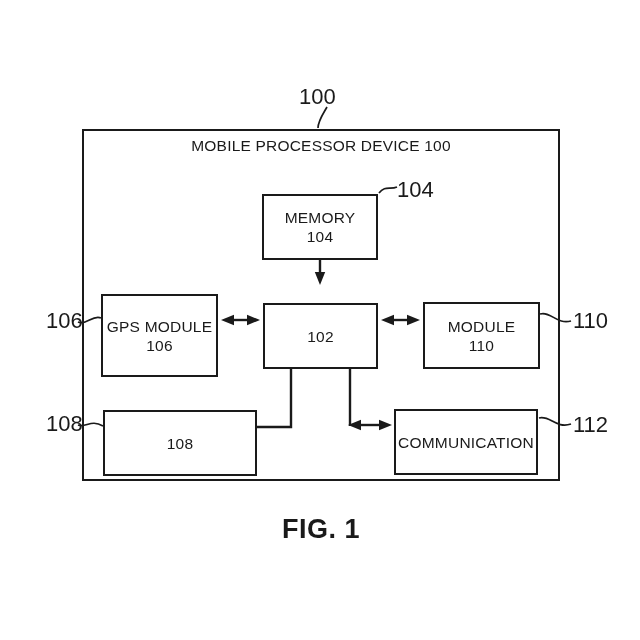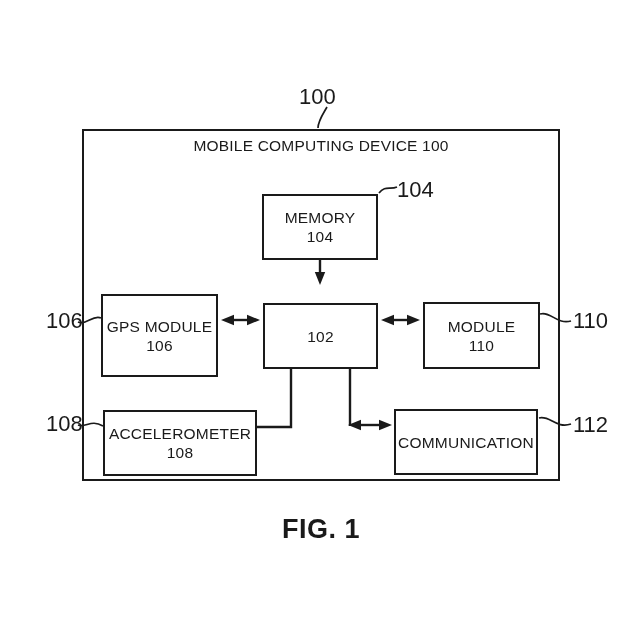--- a/index.html
+++ b/index.html
@@ -81,39 +81,38 @@
 
     <path d="M327,107 C323,114 318,121 318,128" fill="none" stroke-width="1.7"></path>
     <path d="M379,193 C385,185 390,190 397,187" fill="none" stroke-width="1.7"></path>
     <path d="M78,322 C86,326 93,314 101,318" fill="none" stroke-width="1.7"></path>
     <path d="M78,425 C86,428 91,419 103,426" fill="none" stroke-width="1.7"></path>
     <path d="M540,314 C551,311 557,325 571,321" fill="none" stroke-width="1.7"></path>
     <path d="M539,418 C550,415 556,429 571,424" fill="none" stroke-width="1.7"></path>
   </svg>
 
   <div class="outer"></div>
-  <div class="outer-title">MOBILE COMPUTING DEVICE 100</div>
+  <div class="outer-title">MOBILE PROCESSOR DEVICE 100</div>
 
   <div class="block b-memory">
     <span>MEMORY</span>
     <span>104</span>
   </div>
   <div class="block b-gps">
     <span>GPS MODULE</span>
     <span>106</span>
   </div>
   <div class="block b-processor">
     <span>102</span>
   </div>
   <div class="block b-display">
     <span>MODULE</span>
     <span>110</span>
   </div>
   <div class="block b-accelerometer">
-    <span>ACCELEROMETER</span>
     <span>108</span>
   </div>
   <div class="block b-communication">
     <span>COMMUNICATION</span>
   </div>
 
   <div class="ref r100">100</div>
   <div class="ref r104">104</div>
   <div class="ref r106">106</div>
   <div class="ref r108">108</div>

